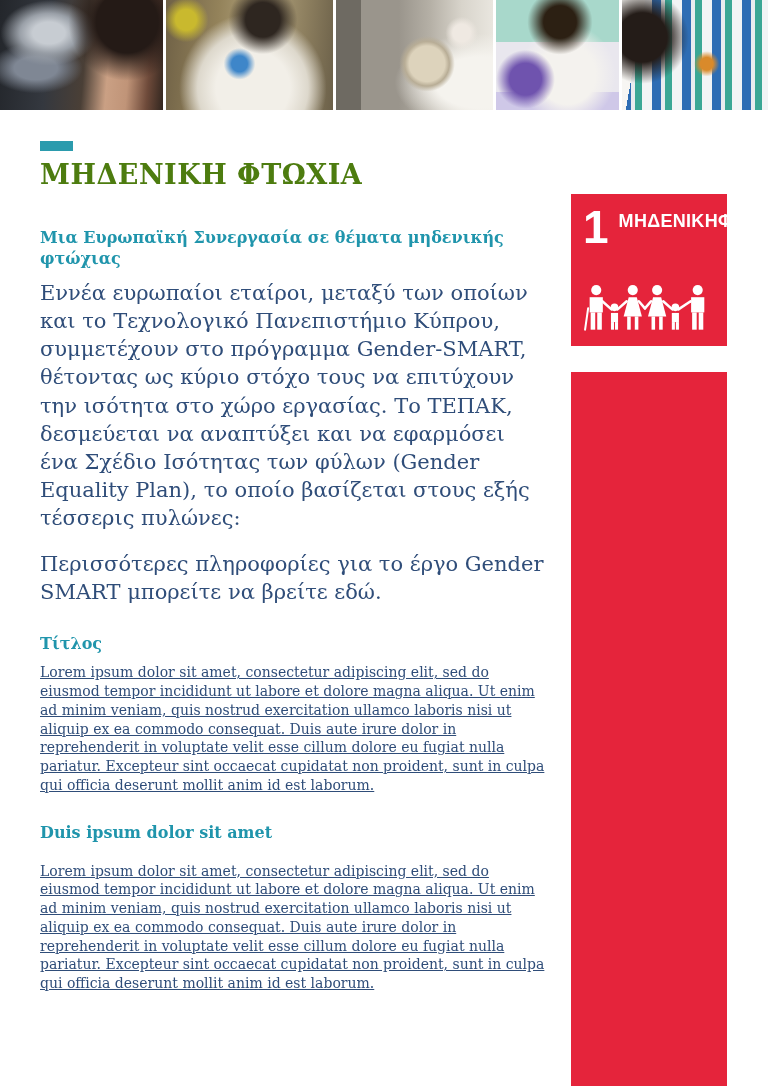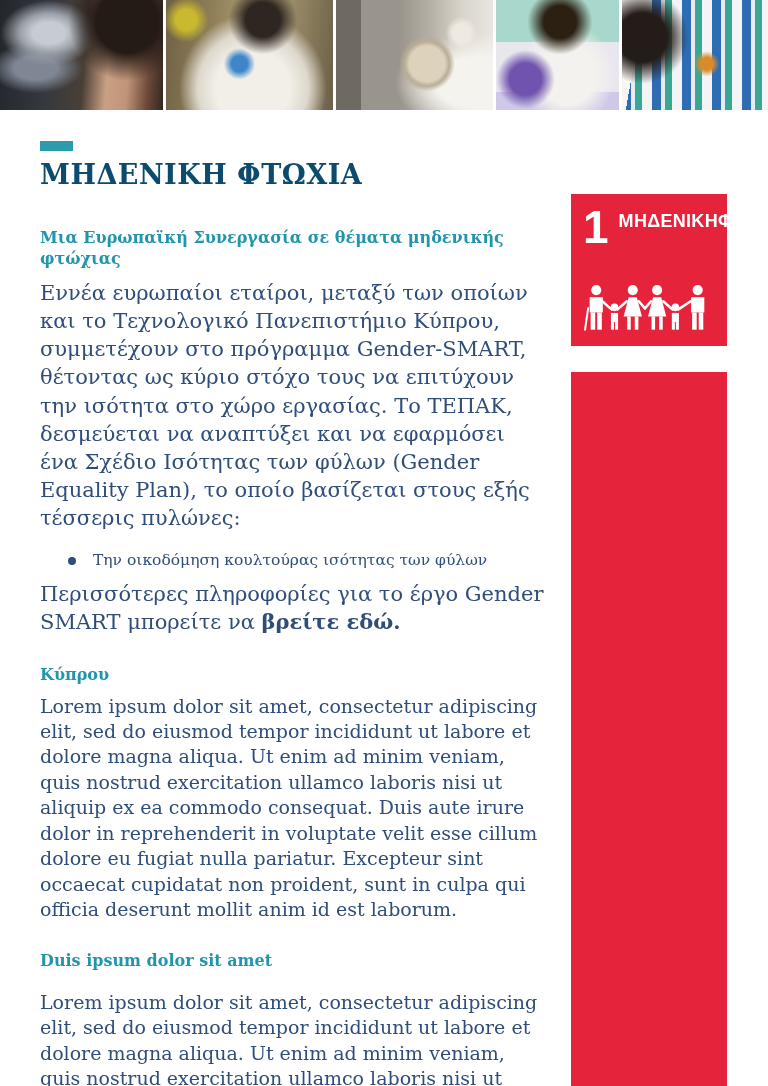--- a/index.html
+++ b/index.html
@@ -37,32 +37,32 @@
       radial-gradient(circle at 14% 34%, #241c18 0 17%, rgba(36,28,24,0) 32%),
       radial-gradient(circle at 58% 58%, #d98a2b 0 6%, rgba(217,138,43,0) 12%),
       linear-gradient(100deg,#f7f6f3 0 14%, rgba(247,246,243,0) 14%),
       repeating-linear-gradient(90deg,#2e6db4 0 9px,#e8ecef 9px 13px,#3aa795 13px 20px,#f2f4f5 20px 30px),
       linear-gradient(180deg,#eef0f2 0 100%);}
 
   
   .main{position:absolute;left:40px;top:110px;width:506px;color:#2F4D79;}
   .accent-bar{width:33px;height:10px;background:#2B9BAD;margin-top:31px;}
   h1.title{margin:9px 0 0 0;font-size:27px;line-height:1.1;font-weight:700;
-           color:#0c4a6e;letter-spacing:0.5px;}
+           color:#4d7c0f;letter-spacing:0.5px;}
   .subtitle{margin:16px 0 0 0;font-size:16px;font-weight:700;color:#2095AC;line-height:1.32;}
   p.body{margin:10px 0 0 0;font-size:21px;line-height:1.34;}
   ul.pillars{list-style:none;margin:18px 0 0 0;padding:0 0 0 28px;}
   ul.pillars li{position:relative;padding-left:25px;margin-top:11px;
                 font-size:15.5px;line-height:1.3;}
   ul.pillars li::before{content:"";position:absolute;left:0;top:7px;width:8px;height:8px;
                 border-radius:50%;background:#2F4D79;}
   .more-info{margin-top:24px;}
-  .link{color:#2F4D79;font-weight:700;text-decoration:none;cursor:pointer;}
+  .link{color:#2F4D79;font-weight:400;text-decoration:none;cursor:pointer;}
   h3.section{margin:28px 0 0 0;font-size:16px;font-weight:700;color:#2095AC;}
-  p.lorem{margin:10px 0 0 0;font-size:19px;line-height:1.34;}
+  p.lorem{margin:10px 0 0 0;font-size:14px;line-height:1.34;text-decoration:underline;}
   p.lorem2{margin:20px 0 0 0;}
 
   
   .sdg-badge{position:absolute;left:571px;top:194px;width:156px;height:152px;
              background:#E5243B;color:#fff;font-family:"Liberation Sans", sans-serif;}
   .badge-head{display:flex;padding:10px 8px 0 12px;}
   .badge-number{font-size:46px;font-weight:700;line-height:1.0;}
   .badge-label{font-size:18px;font-weight:700;line-height:1.15;letter-spacing:0.3px;
                margin:7px 0 0 10px;display:flex;flex-direction:row;}
   .badge-figures{position:absolute;left:9px;right:9px;bottom:12px;}
@@ -87,26 +87,25 @@
     <h1 class="title">ΜΗΔΕΝΙΚΗ ΦΤΩΧΙΑ</h1>
 
     <p class="subtitle">
       <br>
       <span>Μια Ευρωπαϊκή Συνεργασία σε θέματα μηδενικής φτώχιας</span>
     </p>
 
     <p class="body">Εννέα ευρωπαίοι εταίροι, μεταξύ των οποίων και το Τεχνολογικό Πανεπιστήμιο Κύπρου, συμμετέχουν στο πρόγραμμα Gender-SMART, θέτοντας ως κύριο στόχο τους να επιτύχουν την ισότητα στο χώρο εργασίας. Το ΤΕΠΑΚ, δεσμεύεται να αναπτύξει και να εφαρμόσει ένα Σχέδιο Ισότητας των φύλων (Gender Equality Plan), το οποίο βασίζεται στους εξής τέσσερις πυλώνες:</p>
 
     <ul class="pillars">
-      <li>Την οικοδόμηση κουλτούρας ισότητας των φύλων</li>
     </ul>
 
     <p class="body more-info"><span>Περισσότερες πληροφορίες για το έργο Gender SMART μπορείτε να </span><a class="link">βρείτε εδώ.</a></p>
 
-    <h3 class="section">Κύπρου</h3>
+    <h3 class="section">Τίτλος</h3>
     <p class="lorem">Lorem ipsum dolor sit amet, consectetur adipiscing elit, sed do eiusmod tempor incididunt ut labore et dolore magna aliqua. Ut enim ad minim veniam, quis nostrud exercitation ullamco laboris nisi ut aliquip ex ea commodo consequat. Duis aute irure dolor in reprehenderit in voluptate velit esse cillum dolore eu fugiat nulla pariatur. Excepteur sint occaecat cupidatat non proident, sunt in culpa qui officia deserunt mollit anim id est laborum.</p>
 
     <h3 class="section">Duis ipsum dolor sit amet</h3>
     <p class="lorem lorem2">Lorem ipsum dolor sit amet, consectetur adipiscing elit, sed do eiusmod tempor incididunt ut labore et dolore magna aliqua. Ut enim ad minim veniam, quis nostrud exercitation ullamco laboris nisi ut aliquip ex ea commodo consequat. Duis aute irure dolor in reprehenderit in voluptate velit esse cillum dolore eu fugiat nulla pariatur. Excepteur sint occaecat cupidatat non proident, sunt in culpa qui officia deserunt mollit anim id est laborum.</p>
   </div>
 
   <div class="sdg-badge">
     <div class="badge-head">
       <span class="badge-number">1</span>
       <span class="badge-label">

